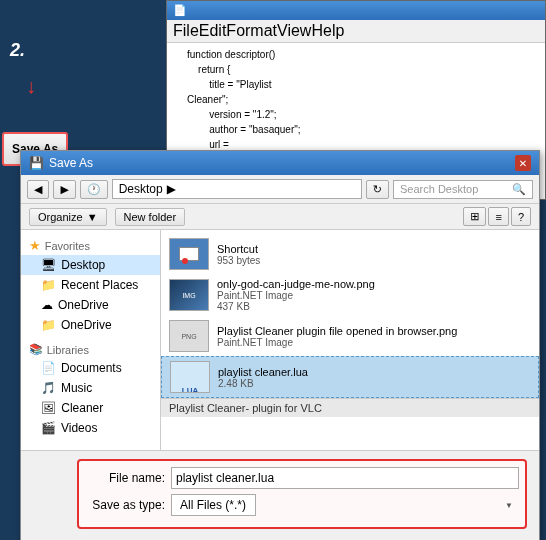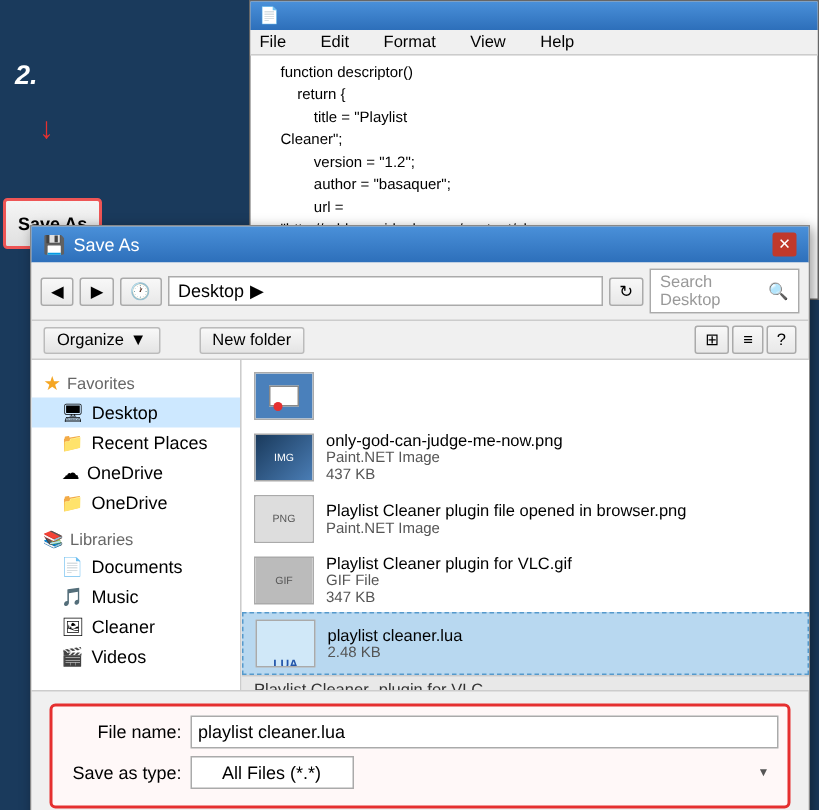--- a/index.html
+++ b/index.html
@@ -18,24 +18,24 @@
       color: white;
       font-size: 11px;
       padding: 3px 6px;
       display: flex;
       align-items: center;
       gap: 4px;
     }
     .notepad-menu {
       background: #f0f0f0;
       border-bottom: 1px solid #ccc;
-      font-size: 11px;
+      font-size: 16px;
       padding: 2px 6px;
       display: flex;
-      gap: 23px;
+      gap: 0;
       color: #000;
     }
     .notepad-content {
       font-family: 'Courier New', monospace;
       font-size: 10px;
       padding: 4px 20px;
       color: #000;
       line-height: 1.5;
     }
 
@@ -147,34 +147,34 @@
       display: flex;
       align-items: center;
       gap: 4px;
     }
     .search-bar {
       background: white;
       border: 1px solid #aaa;
       padding: 2px 6px;
       font-size: 11px;
       color: #999;
-      width: 100px;
+      width: 140px;
       display: flex;
       align-items: center;
       justify-content: space-between;
     }
 
     
     .dialog-actionbar {
       background: #f0f0f0;
       border-bottom: 1px solid #ccc;
       padding: 3px 8px;
       display: flex;
       align-items: center;
-      gap: 26px;
+      gap: 8px;
       font-size: 12px;
     }
     .action-btn {
       background: linear-gradient(to bottom, #f8f8f8, #e4e4e4);
       border: 1px solid #bbb;
       border-radius: 2px;
       padding: 2px 8px;
       font-size: 11px;
       cursor: pointer;
       display: flex; align-items: center; gap: 4px;
@@ -275,21 +275,21 @@
       height: 22px;
       border: 1px solid #aaa;
       padding: 0 4px;
       font-size: 12px;
       background: white;
     }
     .field-select {
       flex: 1;
       height: 22px;
       border: 1px solid #aaa;
-      padding: 0 20px;
+      padding: 0 8px;
       font-size: 12px;
       background: white;
       appearance: none;
       position: relative;
     }
     .select-wrapper {
       flex: 1;
       position: relative;
     }
     .select-wrapper::after {
@@ -300,20 +300,21 @@
       font-size: 8px;
       pointer-events: none;
       color: #555;
     }
     .bottom-fields-highlight {
       border: 2px solid #e53030;
       border-radius: 4px;
       padding: 6px;
       background: #fff8f8;
       margin-bottom: 6px;
+      margin-left: 44px;
     }
   </style>
 </head>
 <body>
 
 <div class="notepad-bg">
   <div class="notepad-titlebar">
     <span>📄</span>
   </div>
   <div class="notepad-menu">
@@ -435,20 +436,24 @@
     <div class="file-panel">
 
       <div class="file-item">
         <div class="file-thumb" style="background:#d0e0f0;">
           <div style="width:100%;height:100%;background:#4a80bb;display:flex;align-items:center;justify-content:center;">
             <div style="width:20px;height:14px;background:#fff;border:1px solid #888;position:relative;">
               <div style="position:absolute;bottom:-4px;left:2px;width:6px;height:6px;background:#e53030;border-radius:50%;"></div>
             </div>
           </div>
         </div>
+        <div class="file-info">
+          <div class="file-name">Shortcut</div>
+          <div class="file-size">953 bytes</div>
+        </div>
       </div>
 
       <div class="file-item">
         <div class="file-thumb image" style="background:#2c5f8a;overflow:hidden;">
           <div style="width:100%;height:100%;background:linear-gradient(135deg,#1a3a5c,#4a7db5);display:flex;align-items:center;justify-content:center;color:white;font-size:7px;text-align:center;padding:2px;">IMG</div>
         </div>
         <div class="file-info">
           <div class="file-name">only-god-can-judge-me-now.png</div>
           <div class="file-type">Paint.NET Image</div>
           <div class="file-size">437 KB</div>
@@ -458,30 +463,20 @@
       <div class="file-item">
         <div class="file-thumb" style="background:#e8e8e8;border:1px solid #aaa;overflow:hidden;">
           <div style="width:100%;height:100%;background:#ddd;display:flex;align-items:center;justify-content:center;font-size:7px;color:#555;">PNG</div>
         </div>
         <div class="file-info">
           <div class="file-name">Playlist Cleaner plugin file opened in browser.png</div>
           <div class="file-type">Paint.NET Image</div>
         </div>
       </div>
 
-      <div class="file-item">
-        <div class="file-thumb" style="background:#c8c8c8;overflow:hidden;">
-          <div style="width:100%;height:100%;background:#bbb;display:flex;align-items:center;justify-content:center;font-size:7px;color:#555;">GIF</div>
-        </div>
-        <div class="file-info">
-          <div class="file-name">Playlist Cleaner plugin for VLC.gif</div>
-          <div class="file-type">GIF File</div>
-          <div class="file-size">347 KB</div>
-        </div>
-      </div>
 
       <div class="file-item selected">
         <div class="file-thumb lua">
           <div style="width:100%;height:100%;background:#d0e8f8;display:flex;align-items:center;justify-content:center;font-size:8px;color:#2255aa;font-weight:bold;margin-top:26px;">LUA</div>
         </div>
         <div class="file-info">
           <div class="file-name">playlist cleaner.lua</div>
           <div class="file-size">2.48 KB</div>
         </div>
       </div>

